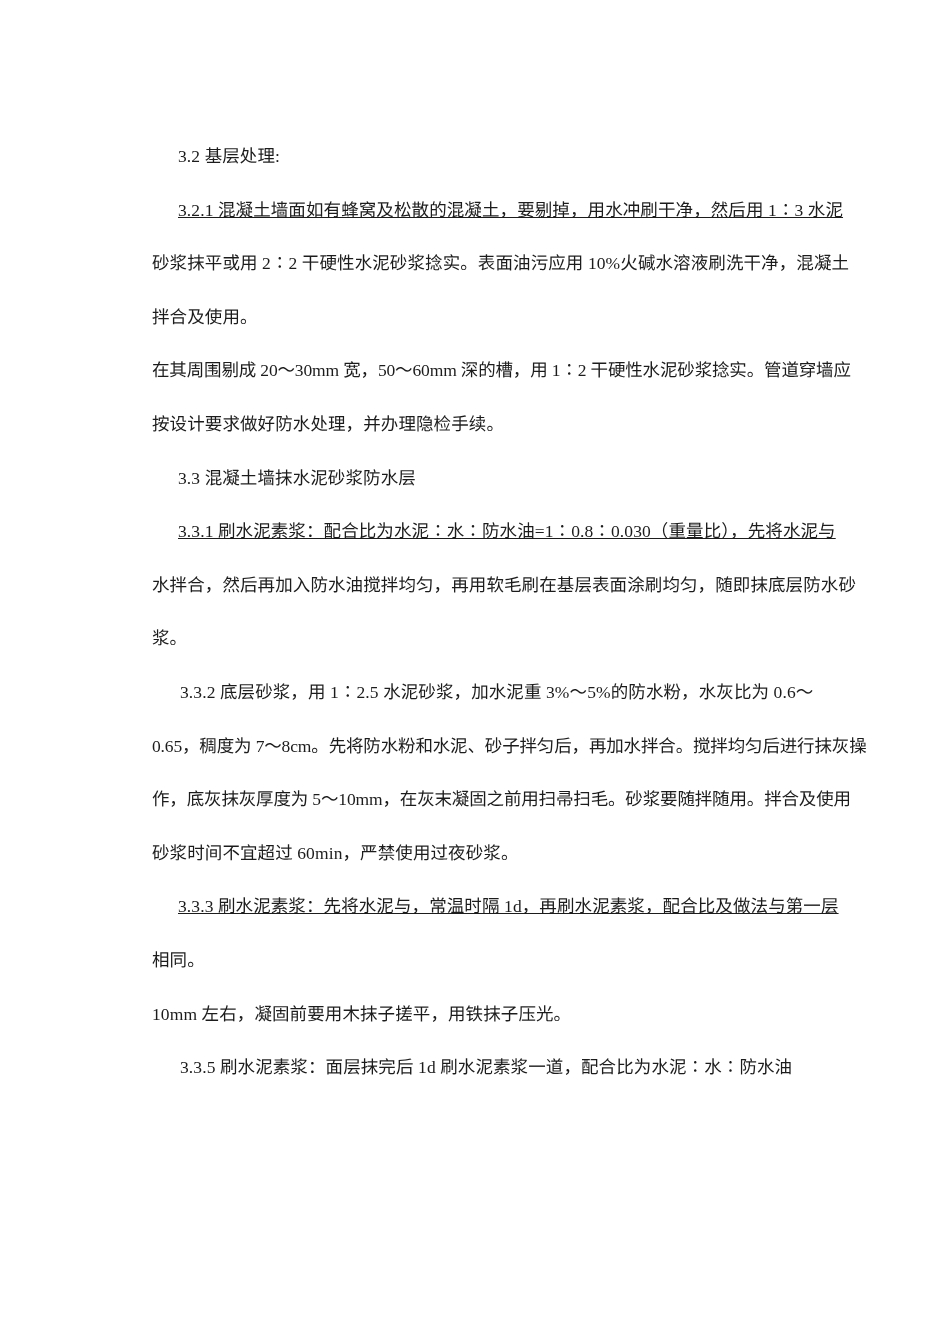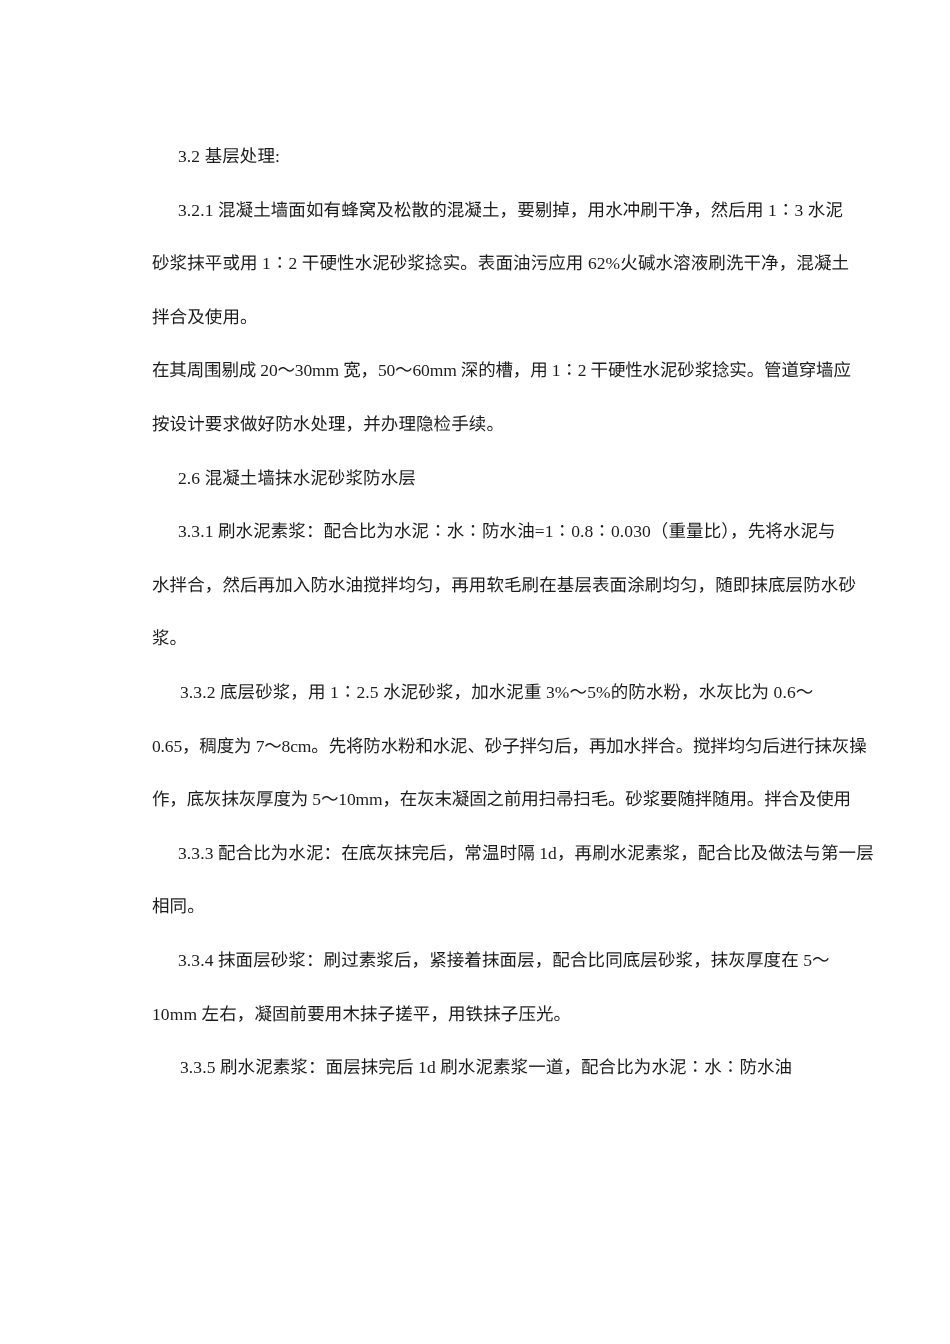--- a/index.html
+++ b/index.html
@@ -34,53 +34,53 @@
     font-size: 17.5px;
     line-height: 53.6px;
     height: 53.6px;
     white-space: nowrap;
     letter-spacing: 0.1px;
     color: #1c1c1c;
     -webkit-font-smoothing: antialiased;
   }
 
   
-  .line.indent  { padding-left: 26px; }
+  .line.indent  { padding-left: 26px; text-decoration: underline; }
   .line.indent2 { padding-left: 28px; }
   .line.tight  { letter-spacing: -0.15px; font-family: Liberation Serif, serif; }
 
   .line.sec-head { padding-left: 26px; }
 </style>
 </head>
 <body>
 
 <div id="page">
   <div class="doc-body">
 
     <div class="line sec-head">3.2 基层处理:</div>
 
     <div class="line indent">3.2.1 混凝土墙面如有蜂窝及松散的混凝土，要剔掉，用水冲刷干净，然后用 1∶3 水泥</div>
-    <div class="line">砂浆抹平或用 1∶2 干硬性水泥砂浆捻实。表面油污应用 62%火碱水溶液刷洗干净，混凝土</div>
+    <div class="line">砂浆抹平或用 2∶2 干硬性水泥砂浆捻实。表面油污应用 10%火碱水溶液刷洗干净，混凝土</div>
     <div class="line">拌合及使用。</div>
 
     <div class="line tight">在其周围剔成 20～30mm 宽，50～60mm 深的槽，用 1∶2 干硬性水泥砂浆捻实。管道穿墙应</div>
     <div class="line">按设计要求做好防水处理，并办理隐检手续。</div>
 
-    <div class="line sec-head">2.6 混凝土墙抹水泥砂浆防水层</div>
+    <div class="line sec-head">3.3 混凝土墙抹水泥砂浆防水层</div>
 
     <div class="line indent">3.3.1 刷水泥素浆：配合比为水泥∶水∶防水油=1∶0.8∶0.030（重量比），先将水泥与</div>
     <div class="line">水拌合，然后再加入防水油搅拌均匀，再用软毛刷在基层表面涂刷均匀，随即抹底层防水砂</div>
     <div class="line">浆。</div>
 
     <div class="line indent2">3.3.2  底层砂浆，用 1∶2.5 水泥砂浆，加水泥重 3%～5%的防水粉，水灰比为 0.6～</div>
     <div class="line tight">0.65，稠度为 7～8cm。先将防水粉和水泥、砂子拌匀后，再加水拌合。搅拌均匀后进行抹灰操</div>
     <div class="line tight">作，底灰抹灰厚度为 5～10mm，在灰末凝固之前用扫帚扫毛。砂浆要随拌随用。拌合及使用</div>
+    <div class="line">砂浆时间不宜超过 60min，严禁使用过夜砂浆。</div>
 
-    <div class="line indent">3.3.3 配合比为水泥：在底灰抹完后，常温时隔 1d，再刷水泥素浆，配合比及做法与第一层</div>
+    <div class="line indent">3.3.3 刷水泥素浆：先将水泥与，常温时隔 1d，再刷水泥素浆，配合比及做法与第一层</div>
     <div class="line">相同。</div>
 
-    <div class="line indent">3.3.4 抹面层砂浆：刷过素浆后，紧接着抹面层，配合比同底层砂浆，抹灰厚度在 5～</div>
     <div class="line">10mm 左右，凝固前要用木抹子搓平，用铁抹子压光。</div>
 
     <div class="line indent2">3.3.5  刷水泥素浆：面层抹完后 1d 刷水泥素浆一道，配合比为水泥∶水∶防水油</div>
 
   </div>
 </div>
 
 </body></html>

